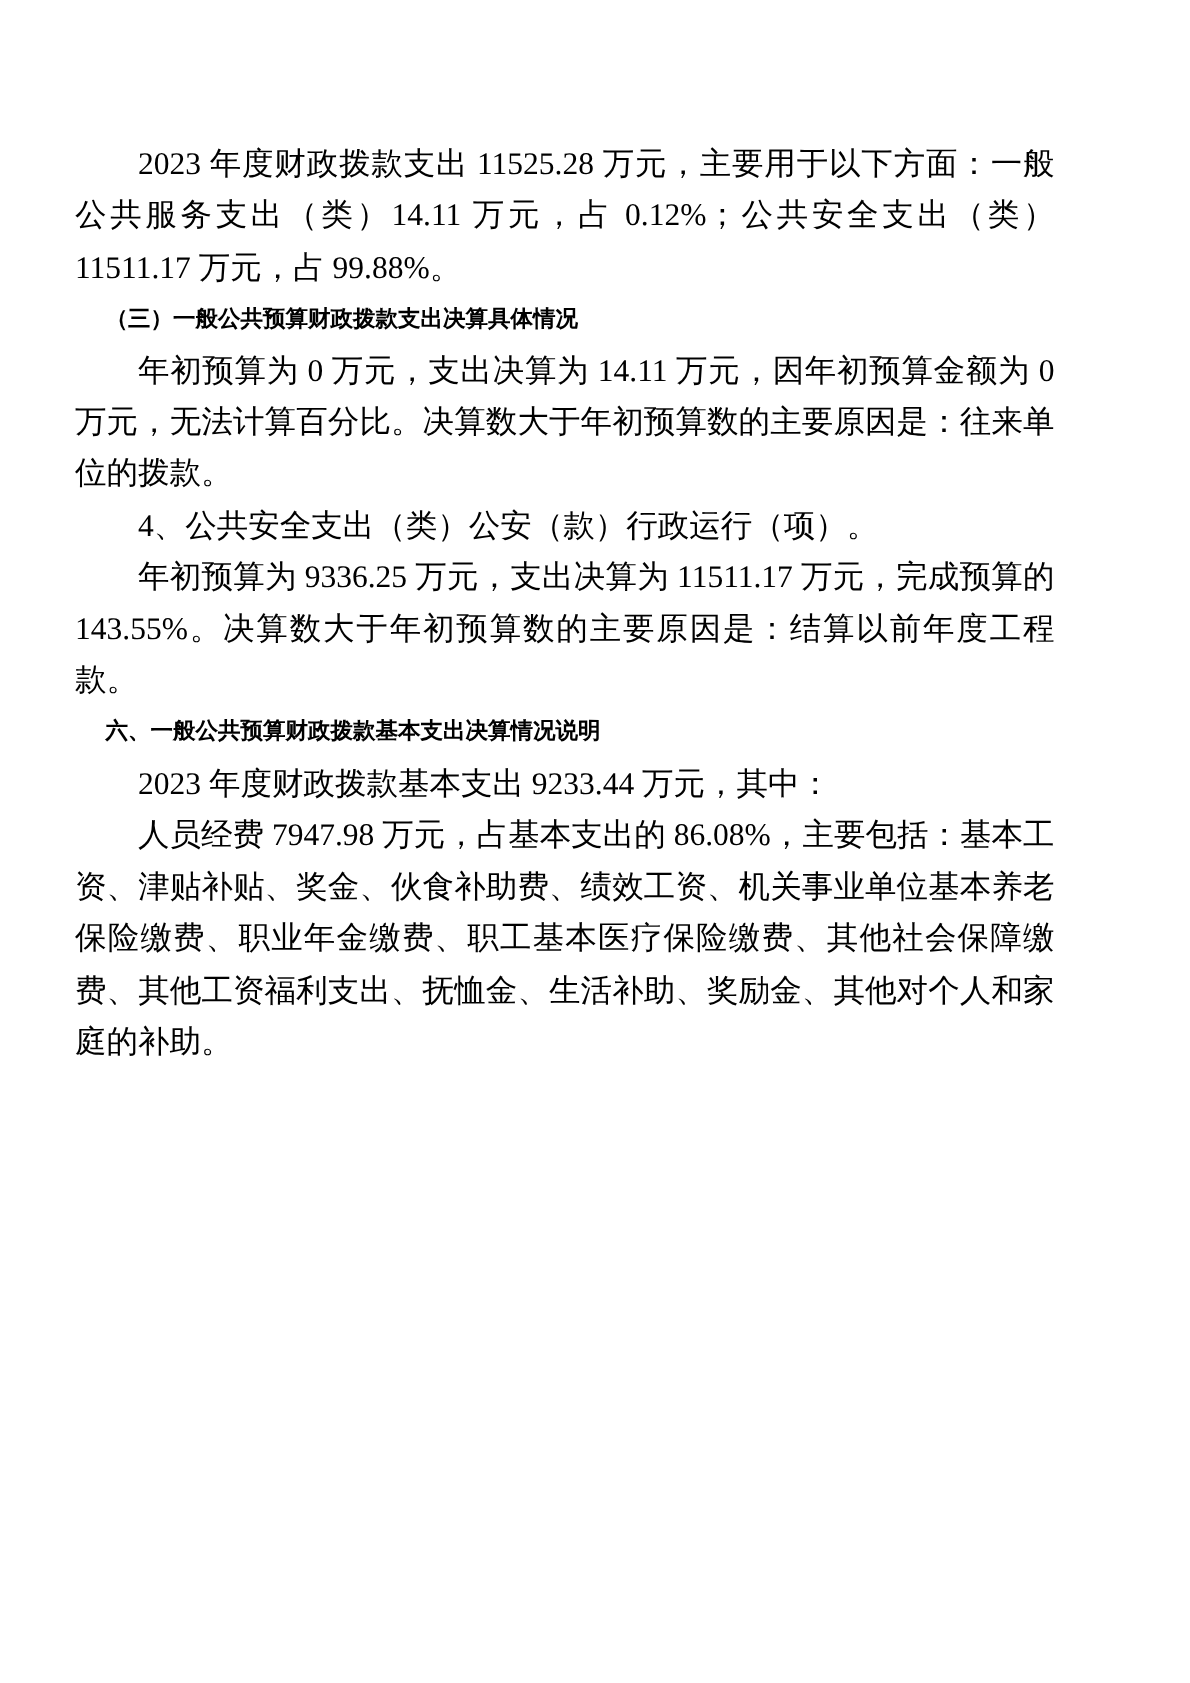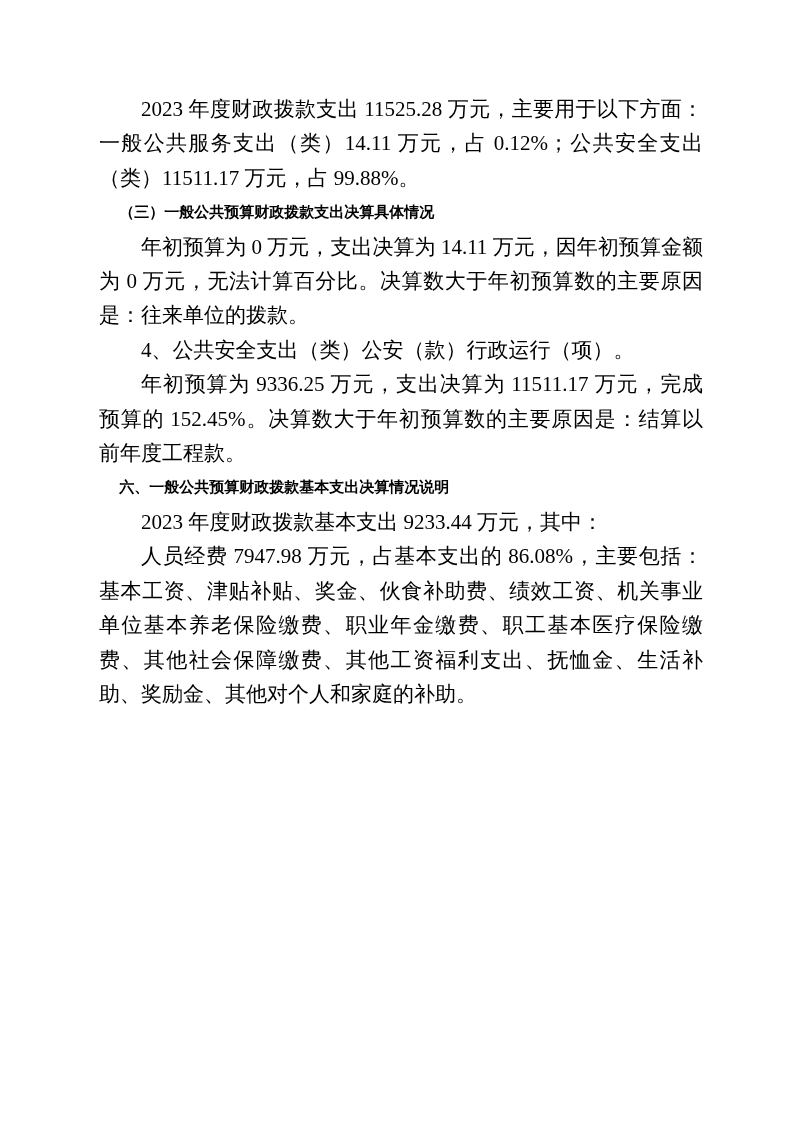--- a/index.html
+++ b/index.html
@@ -6,21 +6,21 @@
     margin: 0;
     padding: 0;
     background: #ffffff;
   }
   .page {
     position: relative;
     width: 793px;
     height: 1122px;
     background: #ffffff;
     box-sizing: border-box;
-    padding: 92px 90px 0 99px;
+    padding: 92px 90px 0 50px;
     overflow: hidden;
     color: #000000;
   }
   .doc-content {
     width: 100%;
   }
   p.para {
     margin: 0;
     padding: 0;
     font-size: 21px;
@@ -42,18 +42,18 @@
 </style>
 </head>
 <body>
 
 <div class="page">
   <div class="doc-content" id="doc-content">
       <p class="para body">2023 年度财政拨款支出 11525.28 万元，主要用于以下方面：一般公共服务支出（类）14.11 万元，占 0.12%；公共安全支出（类）11511.17 万元，占 99.88%。</p>
       <p class="para heading">（三）一般公共预算财政拨款支出决算具体情况</p>
       <p class="para body">年初预算为 0 万元，支出决算为 14.11 万元，因年初预算金额为 0 万元，无法计算百分比。决算数大于年初预算数的主要原因是：往来单位的拨款。</p>
       <p class="para body">4、公共安全支出（类）公安（款）行政运行（项）。</p>
-      <p class="para body">年初预算为 9336.25 万元，支出决算为 11511.17 万元，完成预算的 152.45%。决算数大于年初预算数的主要原因是：结算以前年度工程款。</p>
+      <p class="para body">年初预算为 9336.25 万元，支出决算为 11511.17 万元，完成预算的 143.55%。决算数大于年初预算数的主要原因是：结算以前年度工程款。</p>
       <p class="para heading">六、一般公共预算财政拨款基本支出决算情况说明</p>
       <p class="para body">2023 年度财政拨款基本支出 9233.44 万元，其中：</p>
       <p class="para body">人员经费 7947.98 万元，占基本支出的 86.08%，主要包括：基本工资、津贴补贴、奖金、伙食补助费、绩效工资、机关事业单位基本养老保险缴费、职业年金缴费、职工基本医疗保险缴费、其他社会保障缴费、其他工资福利支出、抚恤金、生活补助、奖励金、其他对个人和家庭的补助。</p>
     </div>
 </div>
 
 </body></html>

